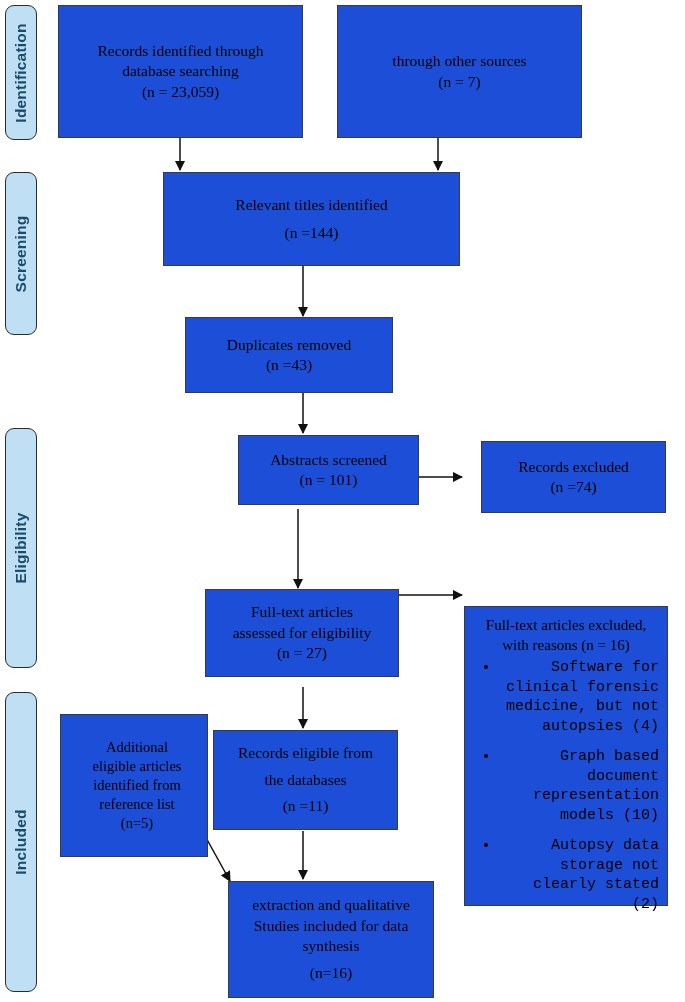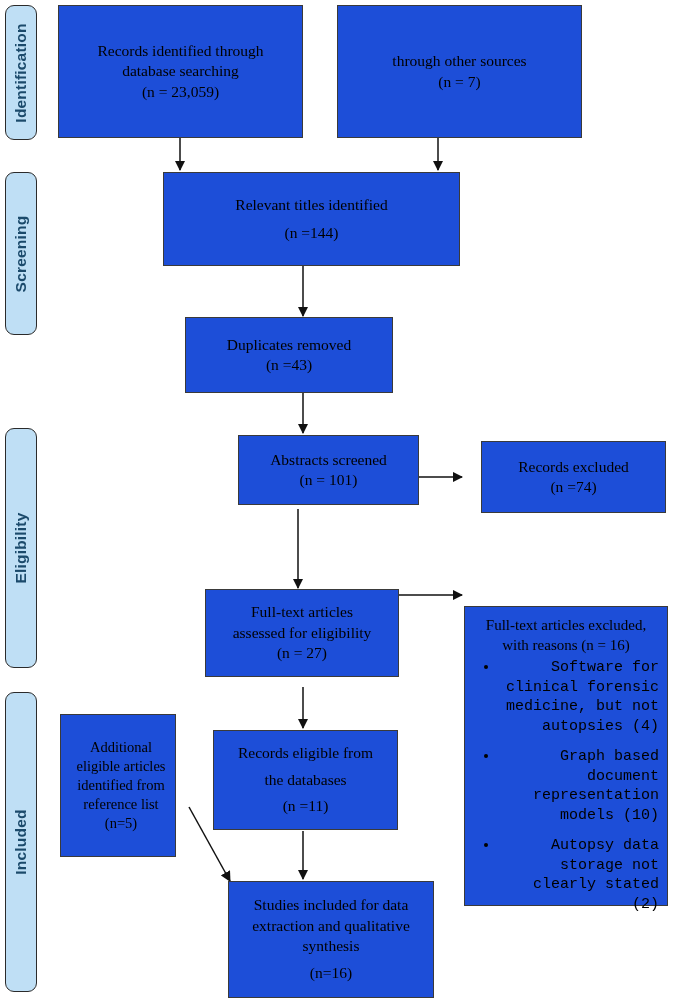--- a/index.html
+++ b/index.html
@@ -181,35 +181,35 @@
   <div class="node reasons" style="left:464px; top:558px; width:204px; height:300px;margin-top:48px;">
     <span class="head">Full-text articles excluded,</span>
     <span class="head">with reasons (n = 16)</span>
     <ul>
       <li>Software for clinical forensic medicine, but not autopsies (4)</li>
       <li>Graph based document representation models (10)</li>
       <li>Autopsy data storage not clearly stated (2)</li>
     </ul>
   </div>
 
-  <div class="node" style="left:60px; top:714px; width:116px; height:143px; font-size:14.5px;padding-left:12px;">
+  <div class="node" style="left:60px; top:714px; width:148px; height:143px; font-size:14.5px;padding-left:12px;">
     <span class="ln">Additional</span>
     <span class="ln">eligible articles</span>
     <span class="ln">identified from</span>
     <span class="ln">reference  list</span>
     <span class="ln">(n=5)</span>
   </div>
 
   <div class="node" style="left:213px; top:730px; width:185px; height:100px;gap:6px;">
     <span class="ln">Records eligible from</span>
     <span class="ln">the databases</span>
     <span class="ln">(n =11)</span>
   </div>
 
   <div class="node" style="left:228px; top:881px; width:206px; height:117px;">
+    <span class="ln">extraction and qualitative</span>
     <span class="ln">Studies included for data</span>
-    <span class="ln">extraction and qualitative</span>
     <span class="ln">synthesis</span>
     <span class="gap"></span>
     <span class="ln">(n=16)</span>
   </div>
 
 </div>
 
 </body></html>

